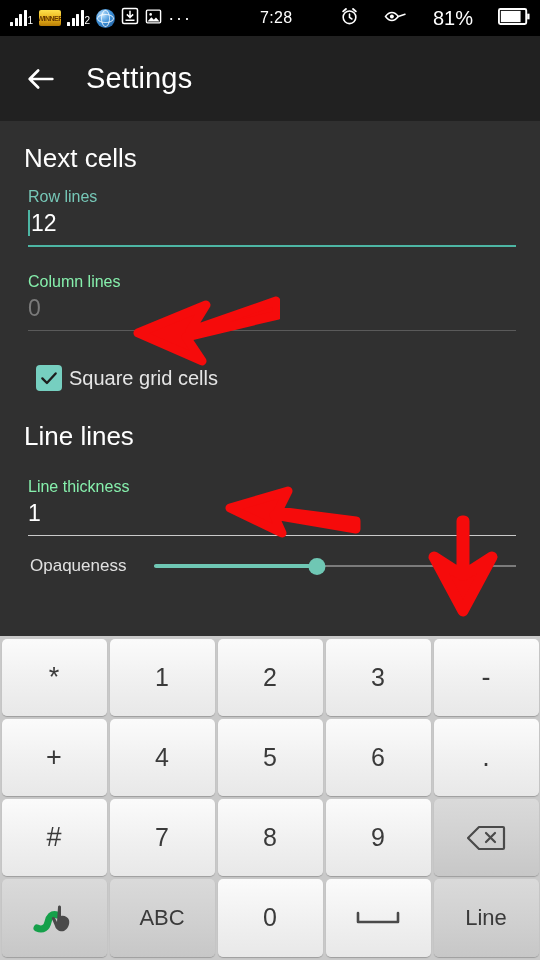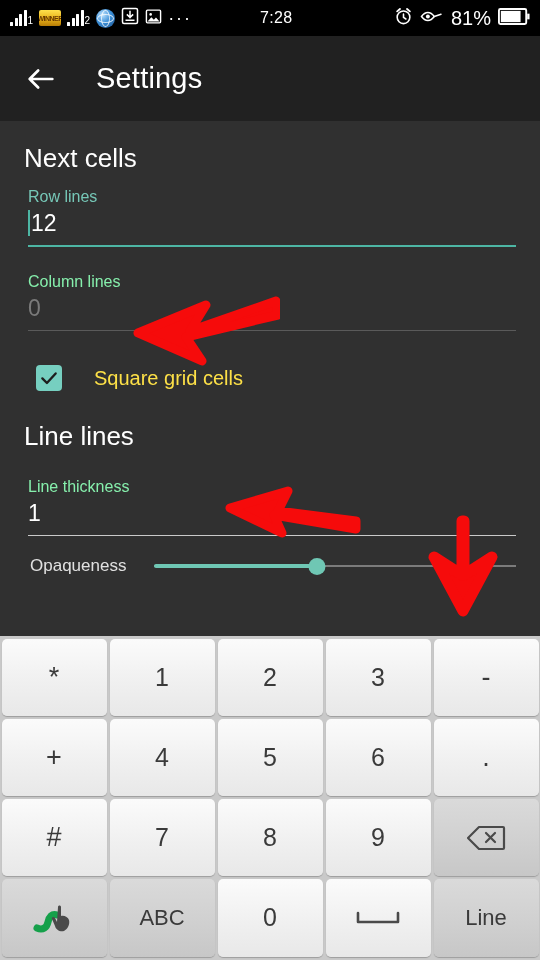--- a/index.html
+++ b/index.html
@@ -11,21 +11,21 @@
   }
   #app { position: relative; width: 540px; height: 960px; background: #2d2d2d; }
 
   
   .statusbar {
     position: absolute; top: 0; left: 0; width: 540px; height: 36px;
     background: #000; color: #fff;
     display: flex; align-items: center; padding: 0 10px;
   }
   .sb-left { display: flex; align-items: center; gap: 6px; }
-  .sb-right { display: flex; align-items: center; gap: 7px; margin-left: auto; text-align: center; }
+  .sb-right { display: flex; align-items: center; gap: 25px; margin-left: auto; text-align: center; }
   .sb-time { font-size: 16px; font-weight: 400; letter-spacing: .3px; margin-left: 68px; }
   .sb-pct { font-size: 20px; }
   .bars { display: flex; align-items: flex-end; gap: 1.5px; height: 16px; }
   .bars i { display: block; width: 3px; background: #fff; border-radius: .5px; }
   .bars i:nth-child(1) { height: 4px; }
   .bars i:nth-child(2) { height: 8px; }
   .bars i:nth-child(3) { height: 12px; }
   .bars i:nth-child(4) { height: 16px; }
   .simnum { font-size: 10px; margin-left: 1px; line-height: 1; align-self: flex-end; }
   .simgrp { display: flex; align-items: flex-end; }
@@ -44,21 +44,21 @@
   .globeicon::before, .globeicon::after {
     content:''; position: absolute; border: 1px solid rgba(255,255,255,.75); border-radius: 50%;
   }
   .globeicon::before { inset: 1px 5px; }
   .globeicon::after { inset: 5px 1px; }
   .dots { letter-spacing: 2px; font-size: 18px; line-height: 8px; }
 
   
   .appbar {
     position: absolute; top: 36px; left: 0; width: 540px; height: 85px;
-    background: #212121; display: flex; align-items: center; padding-left: 24px; gap: 10px;
+    background: #212121; display: flex; align-items: center; padding-left: 24px;
   }
   .back-arrow { width: 34px; height: 34px; }
   .appbar-title { font-size: 29px; color: #fff; font-weight: 500; margin-left: 28px; letter-spacing: .2px; }
 
   
   .content { position: absolute; top: 121px; left: 0; width: 540px; height: 515px; background: #303030; }
   .section-title { color: #fff; font-size: 26px; font-weight: 400; padding: 22px 0 0 24px; }
   .field { margin: 14px 24px 0 28px; position: relative; }
   .field-label { font-size: 16px; margin-bottom: 4px; }
   .field-label.focused { color: #76c7b7; }
@@ -70,21 +70,21 @@
     vertical-align: -5px; margin-right: 1px;
   }
   .underline { height: 2px; background: #4db6a4; }
   .underline.dim { height: 1px; background: #5a5a5a; }
 
   .checkrow { display: flex; align-items: center; margin: 34px 0 0 36px; }
   .checkbox {
     width: 26px; height: 26px; border-radius: 4px; background: #76cfc0;
     display: flex; align-items: center; justify-content: center;
   }
-  .checkrow-label { color: #fde047; font-size: 20px; margin-left: 32px; }
+  .checkrow-label { color: #e5e5e5; font-size: 20px; margin-left: 7px; }
 
   .sliderrow { display: flex; align-items: center; margin: 18px 24px 0 30px; }
   .slider-label { color: #e0e0e0; font-size: 17px; }
   .slider-wrap { position: relative; flex: 1; height: 24px; margin-left: 28px; display: flex; align-items: center; }
   .slider-track { position: absolute; left: 0; right: 0; height: 2px; background: #7b7b7b; }
   .slider-fill { position: absolute; left: 0; height: 4px; background: #6fc7b4; border-radius: 2px; }
   .slider-thumb {
     position: absolute; width: 17px; height: 17px; border-radius: 50%;
     background: #6fc7b4; transform: translateX(-50%);
   }

